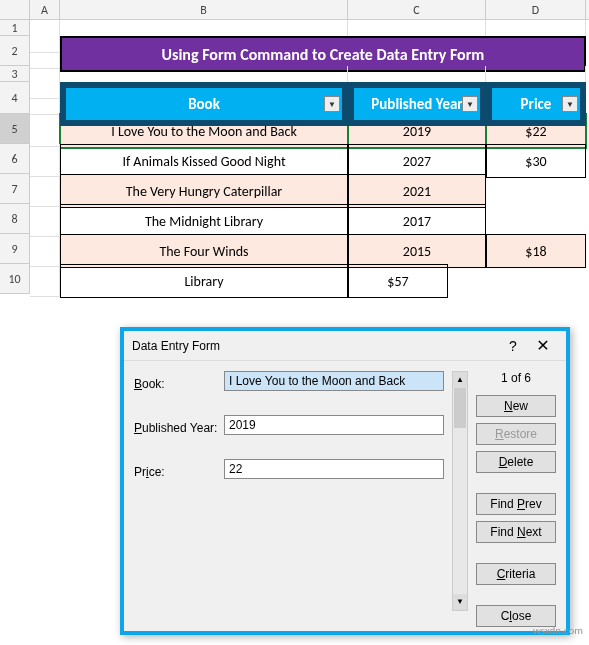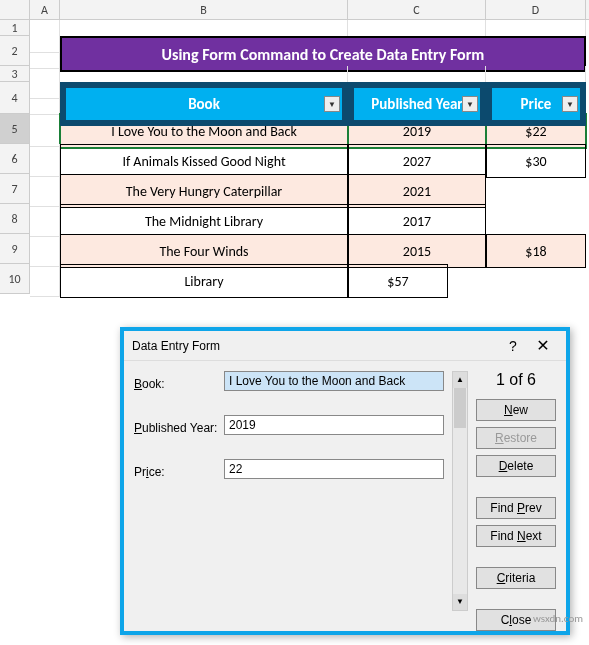--- a/index.html
+++ b/index.html
@@ -40,26 +40,26 @@
     .dialog-body { display: flex; padding: 10px; gap: 8px; }
     .form-fields { flex: 1; }
     .form-row { display: flex; align-items: flex-end; margin-bottom: 24px; }
     .form-label { width: 90px; font-size: 12px; }
     .form-input { flex: 1; height: 20px; border: 1px solid #888; padding: 0 4px; font-size: 12px; background: #fff; }
     .form-input.sel { background: #cce4f7; }
     .scroll-col { width: 16px; background: #e8e8e8; border: 1px solid #ccc; position: relative; height: 240px; }
     .scroll-up, .scroll-down { height: 16px; text-align: center; font-size: 8px; line-height: 16px; background: #ddd; }
     .scroll-thumb { position: absolute; top: 16px; left: 1px; right: 1px; height: 40px; background: #ccc; }
     .btn-col { width: 80px; display: flex; flex-direction: column; gap: 6px; }
-    .counter { text-align: center; font-size: 16px; margin-bottom: 4px; }
+    .counter { text-align: center; font-size: 12px; margin-bottom: 4px; }
     .dlg-btn { height: 22px; border: 1px solid #888; background: #e1e1e1; font-size: 12px; cursor: pointer; }
     .dlg-btn.disabled { color: #999; }
     .btn-gap { height: 8px; }
     
-    .watermark { position: absolute; bottom: 20px; right: 6px; font-size: 11px; color: #999; }
+    .watermark { position: absolute; bottom: 8px; right: 6px; font-size: 11px; color: #999; }
     .ul { text-decoration: underline; }
   </style>
 </head>
 <body>
 
 <div class="grid">
   <div class="col-headers">
     <div class="col-header" style="width:30px"></div>
     <div class="col-header col-a">A</div>
     <div class="col-header col-b">B</div>

